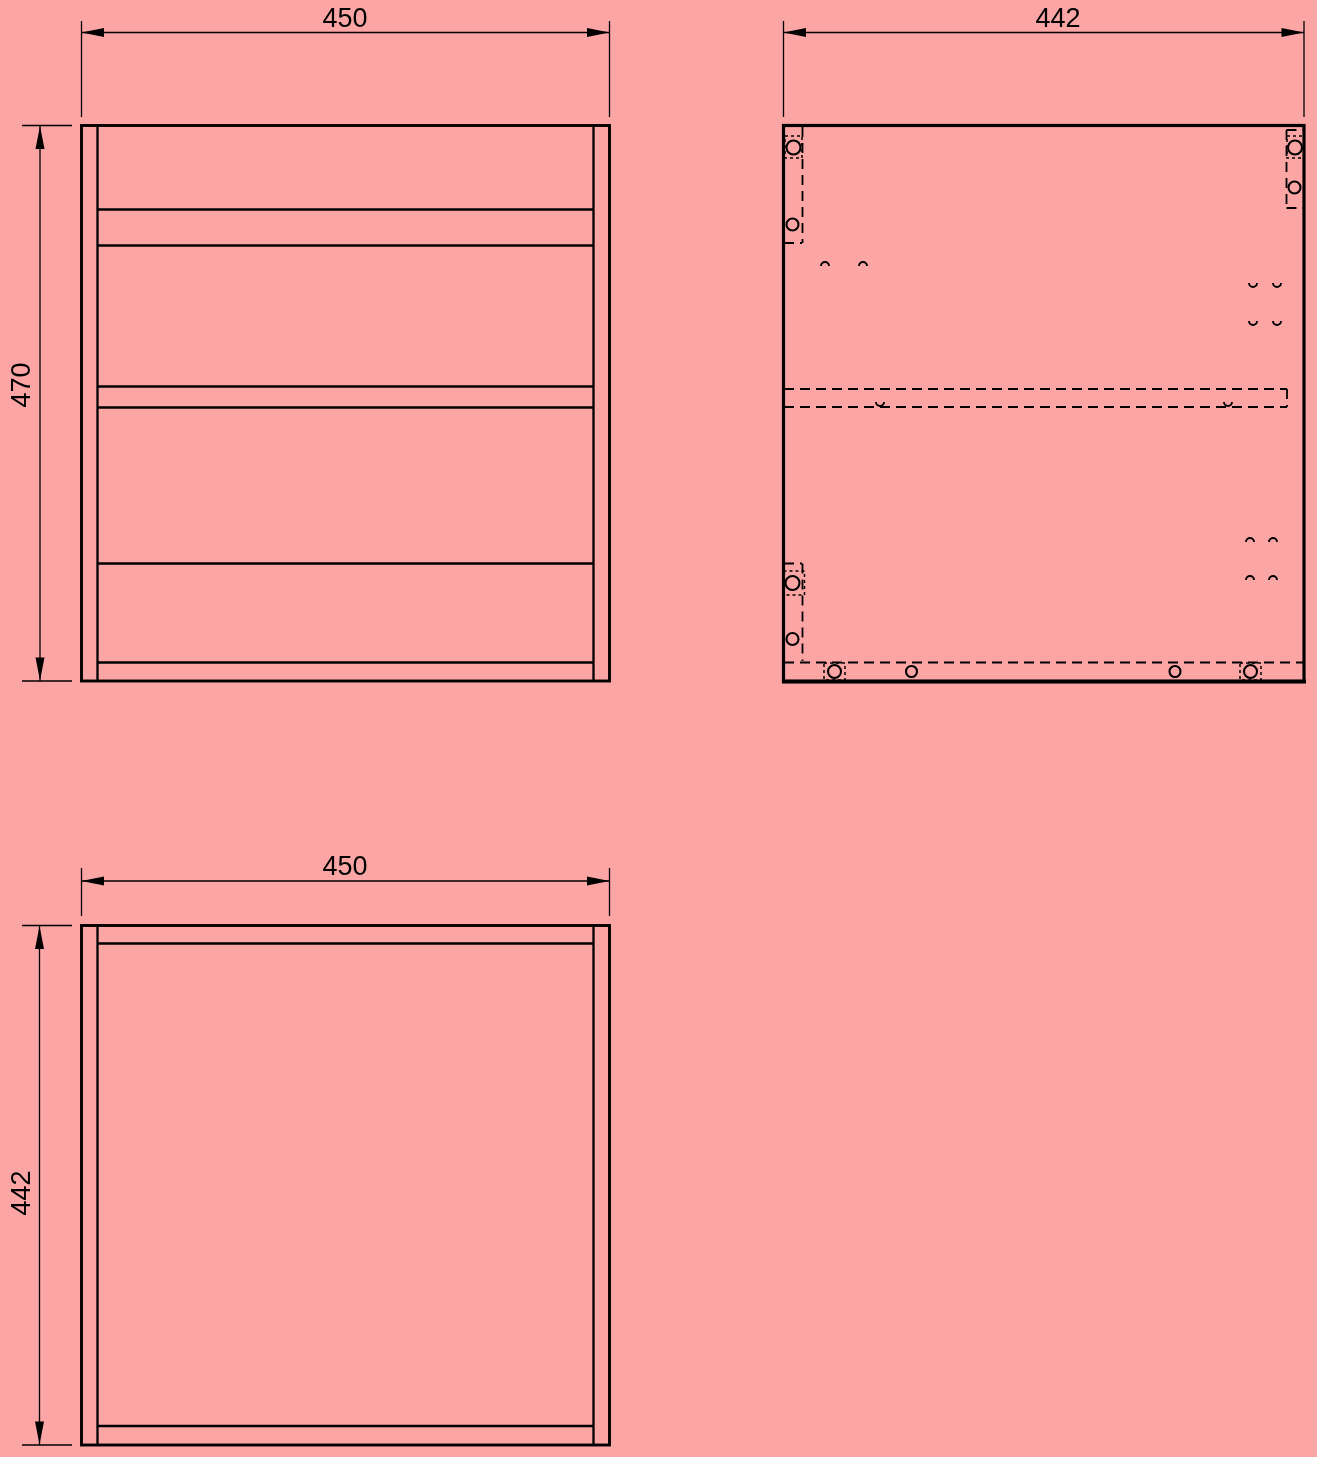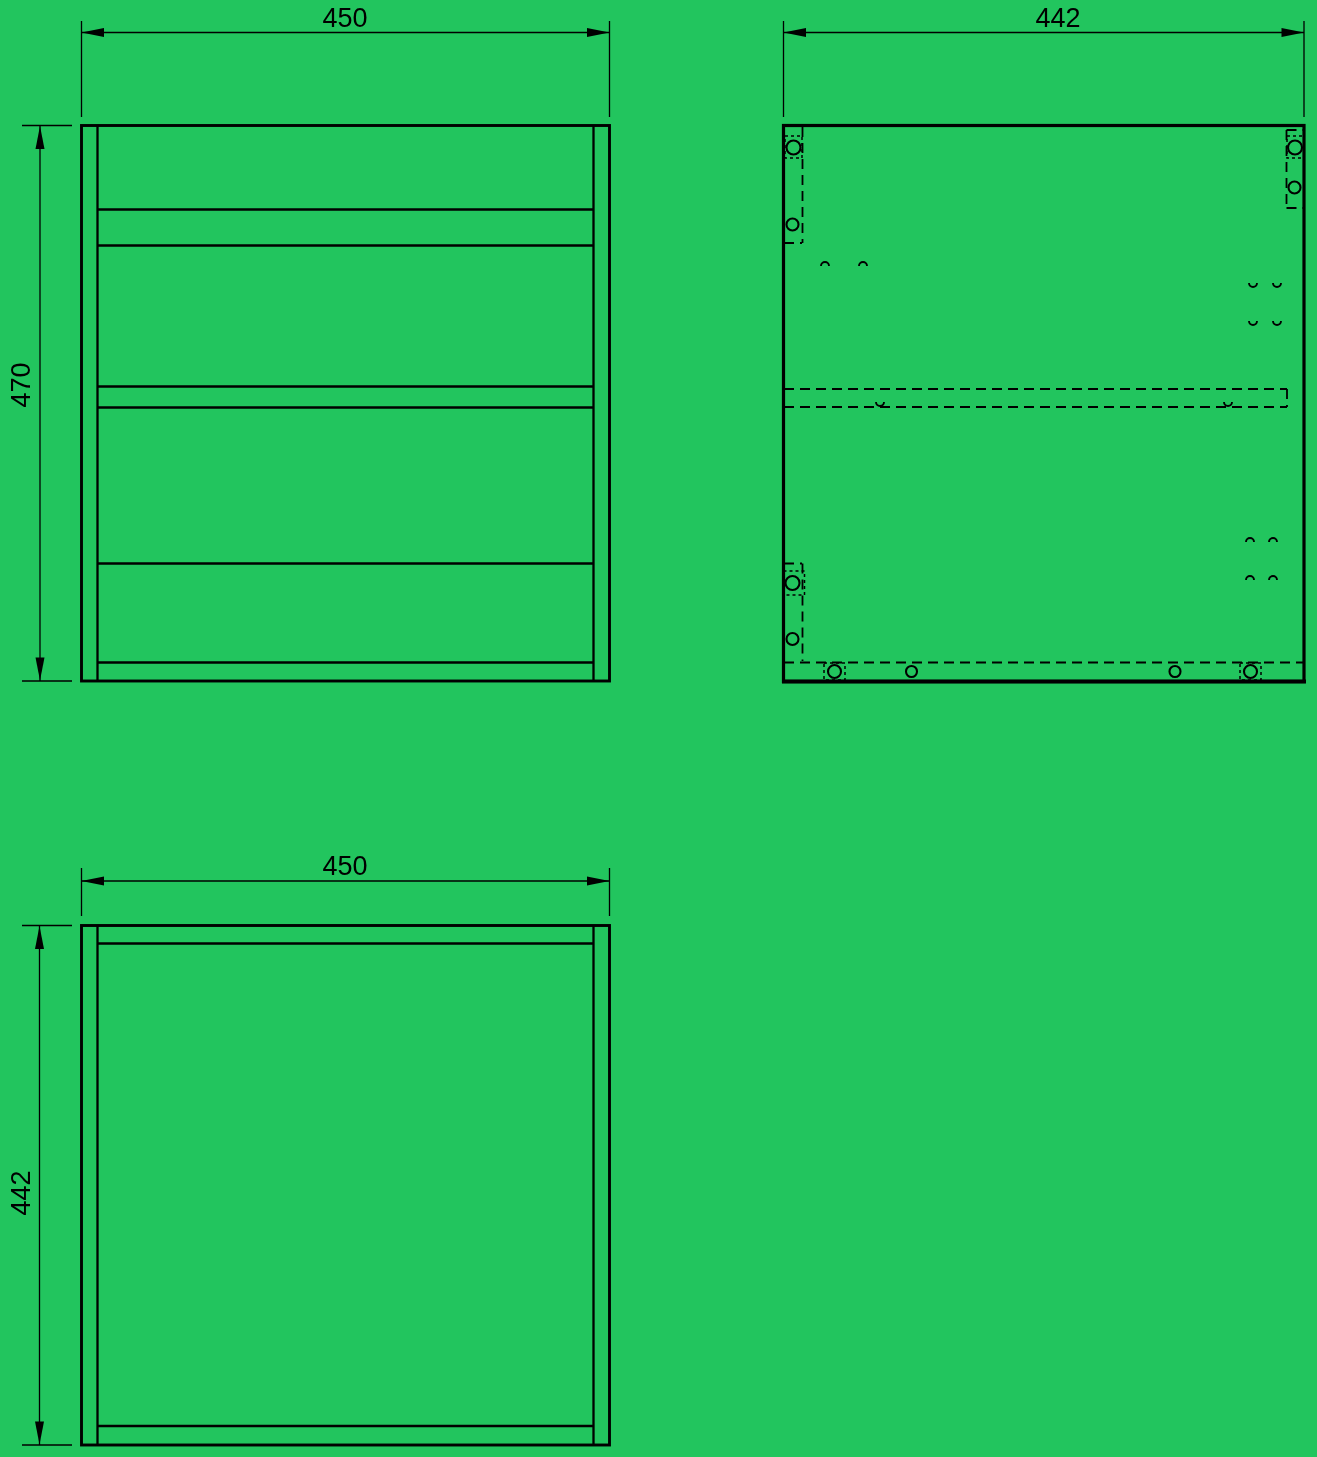--- a/index.html
+++ b/index.html
@@ -3,21 +3,21 @@
 <meta charset="utf-8">
 <style>
   html, body {
     margin: 0;
     padding: 0;
     background: #ffffff;
   }
   .page {
     width: 1317px;
     height: 1457px;
-    background: #22c55e;
+    background: #fca5a5;
     position: relative;
   }
   svg { display: block; }
   .dim-text {
     font-family: "Liberation Sans", "DejaVu Sans", sans-serif;
     font-size: 27px;
     fill: #000000;
   }
   .solid  { stroke: #000000; fill: none; }
   .thin   { stroke: #000000; fill: none; stroke-width: 1.3; }

